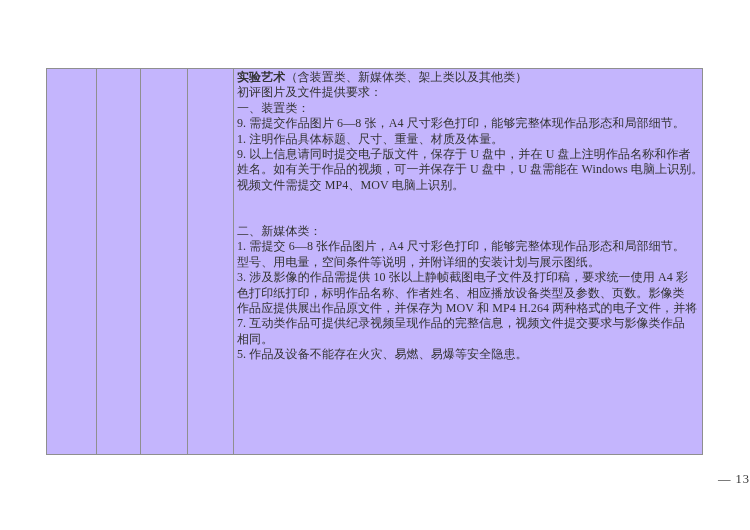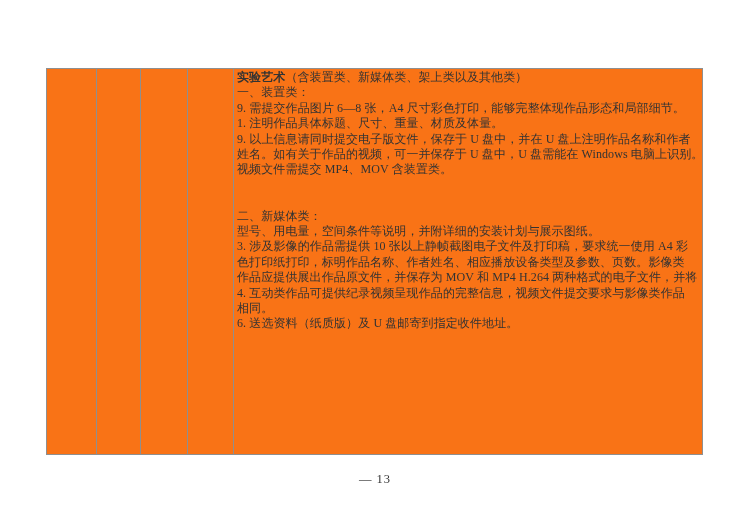--- a/index.html
+++ b/index.html
@@ -14,21 +14,21 @@
     background: var(--page-bg, #ffffff);
     overflow: hidden;
   }
   .doc-table {
     position: absolute;
     left: 46px; top: 68px;
     width: 657px; height: 387px;
     box-sizing: border-box;
     border: 1px solid var(--line-color, #8f8f8f);
     display: flex;
-    background: #f97316;
+    background: #c4b5fd;
     align-items: flex-end;
   }
   .cell {
     box-sizing: border-box;
     border-right: 1px solid var(--line-color, #8f8f8f);
     height: 100%;
   }
   .c1 { width: 50px; }
   .c2 { width: 44px; }
   .c3 { width: 47px; }
@@ -45,55 +45,57 @@
     min-height: 15.4px;
     color: var(--text-color, #333333);
     white-space: nowrap;
     letter-spacing: 0.1px;
   }
   .bold { font-weight: bold; }
   .footer {
     position: absolute;
     top: 472px; left: 0;
     width: 750px;
-    text-align: center;
+    text-align: right;
     font-size: 12.5px;
     color: var(--text-color, #333333);
     letter-spacing: 1px;
   }
 </style>
 </head>
 <body>
 
 <div class="page">
 
   <div class="doc-table">
     <div class="cell c1"></div>
     <div class="cell c2"></div>
     <div class="cell c3"></div>
     <div class="cell c4"></div>
 
     <div class="cell content-cell">
       <div class="t-line">
         <span class="bold">实验艺术</span><span>（含装置类、新媒体类、架上类以及其他类）</span>
       </div>
+      <div class="t-line">初评图片及文件提供要求：</div>
       <div class="t-line">一、装置类：</div>
       <div class="t-line">9. 需提交作品图片 6—8 张，A4 尺寸彩色打印，能够完整体现作品形态和局部细节。</div>
       <div class="t-line">1. 注明作品具体标题、尺寸、重量、材质及体量。</div>
       <div class="t-line">9. 以上信息请同时提交电子版文件，保存于 U 盘中，并在 U 盘上注明作品名称和作者</div>
       <div class="t-line">姓名。如有关于作品的视频，可一并保存于 U 盘中，U 盘需能在 Windows 电脑上识别。</div>
-      <div class="t-line">视频文件需提交 MP4、MOV 含装置类。</div>
+      <div class="t-line">视频文件需提交 MP4、MOV 电脑上识别。</div>
       <div class="t-line"></div>
       <div class="t-line"></div>
       <div class="t-line">二、新媒体类：</div>
+      <div class="t-line">1. 需提交 6—8 张作品图片，A4 尺寸彩色打印，能够完整体现作品形态和局部细节。</div>
       <div class="t-line">型号、用电量，空间条件等说明，并附详细的安装计划与展示图纸。</div>
       <div class="t-line">3. 涉及影像的作品需提供 10 张以上静帧截图电子文件及打印稿，要求统一使用 A4 彩</div>
       <div class="t-line">色打印纸打印，标明作品名称、作者姓名、相应播放设备类型及参数、页数。影像类</div>
       <div class="t-line">作品应提供展出作品原文件，并保存为 MOV 和 MP4 H.264 两种格式的电子文件，并将</div>
-      <div class="t-line">4. 互动类作品可提供纪录视频呈现作品的完整信息，视频文件提交要求与影像类作品</div>
+      <div class="t-line">7. 互动类作品可提供纪录视频呈现作品的完整信息，视频文件提交要求与影像类作品</div>
       <div class="t-line">相同。</div>
-      <div class="t-line">6. 送选资料（纸质版）及 U 盘邮寄到指定收件地址。</div>
+      <div class="t-line">5. 作品及设备不能存在火灾、易燃、易爆等安全隐患。</div>
     </div>
   </div>
 
   <div class="footer">— 13</div>
 
 </div>
 
 </body></html>

